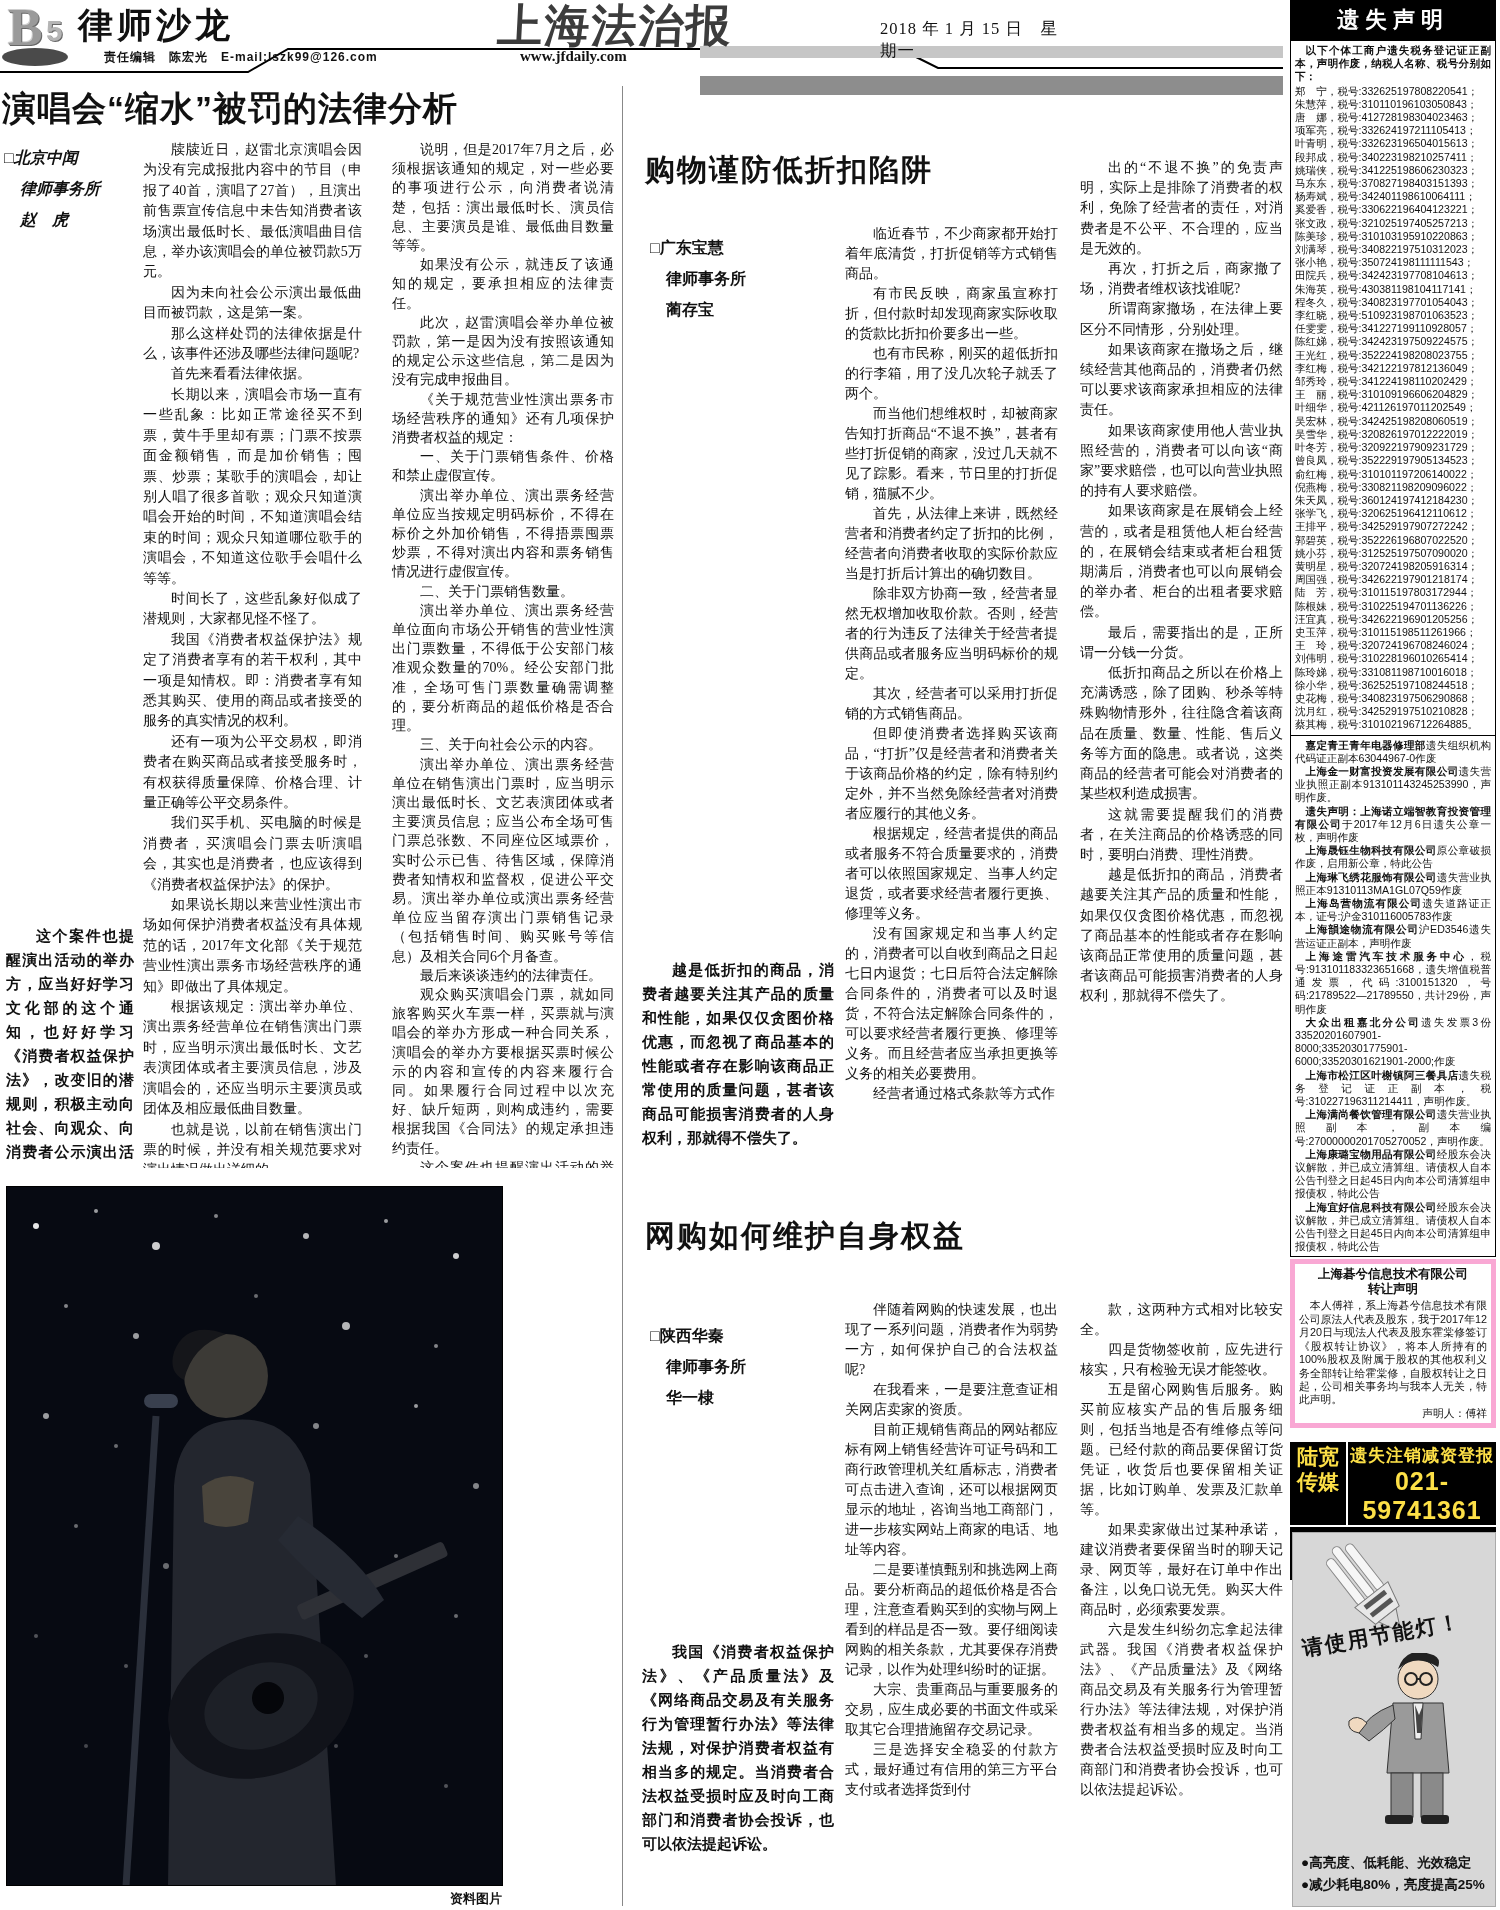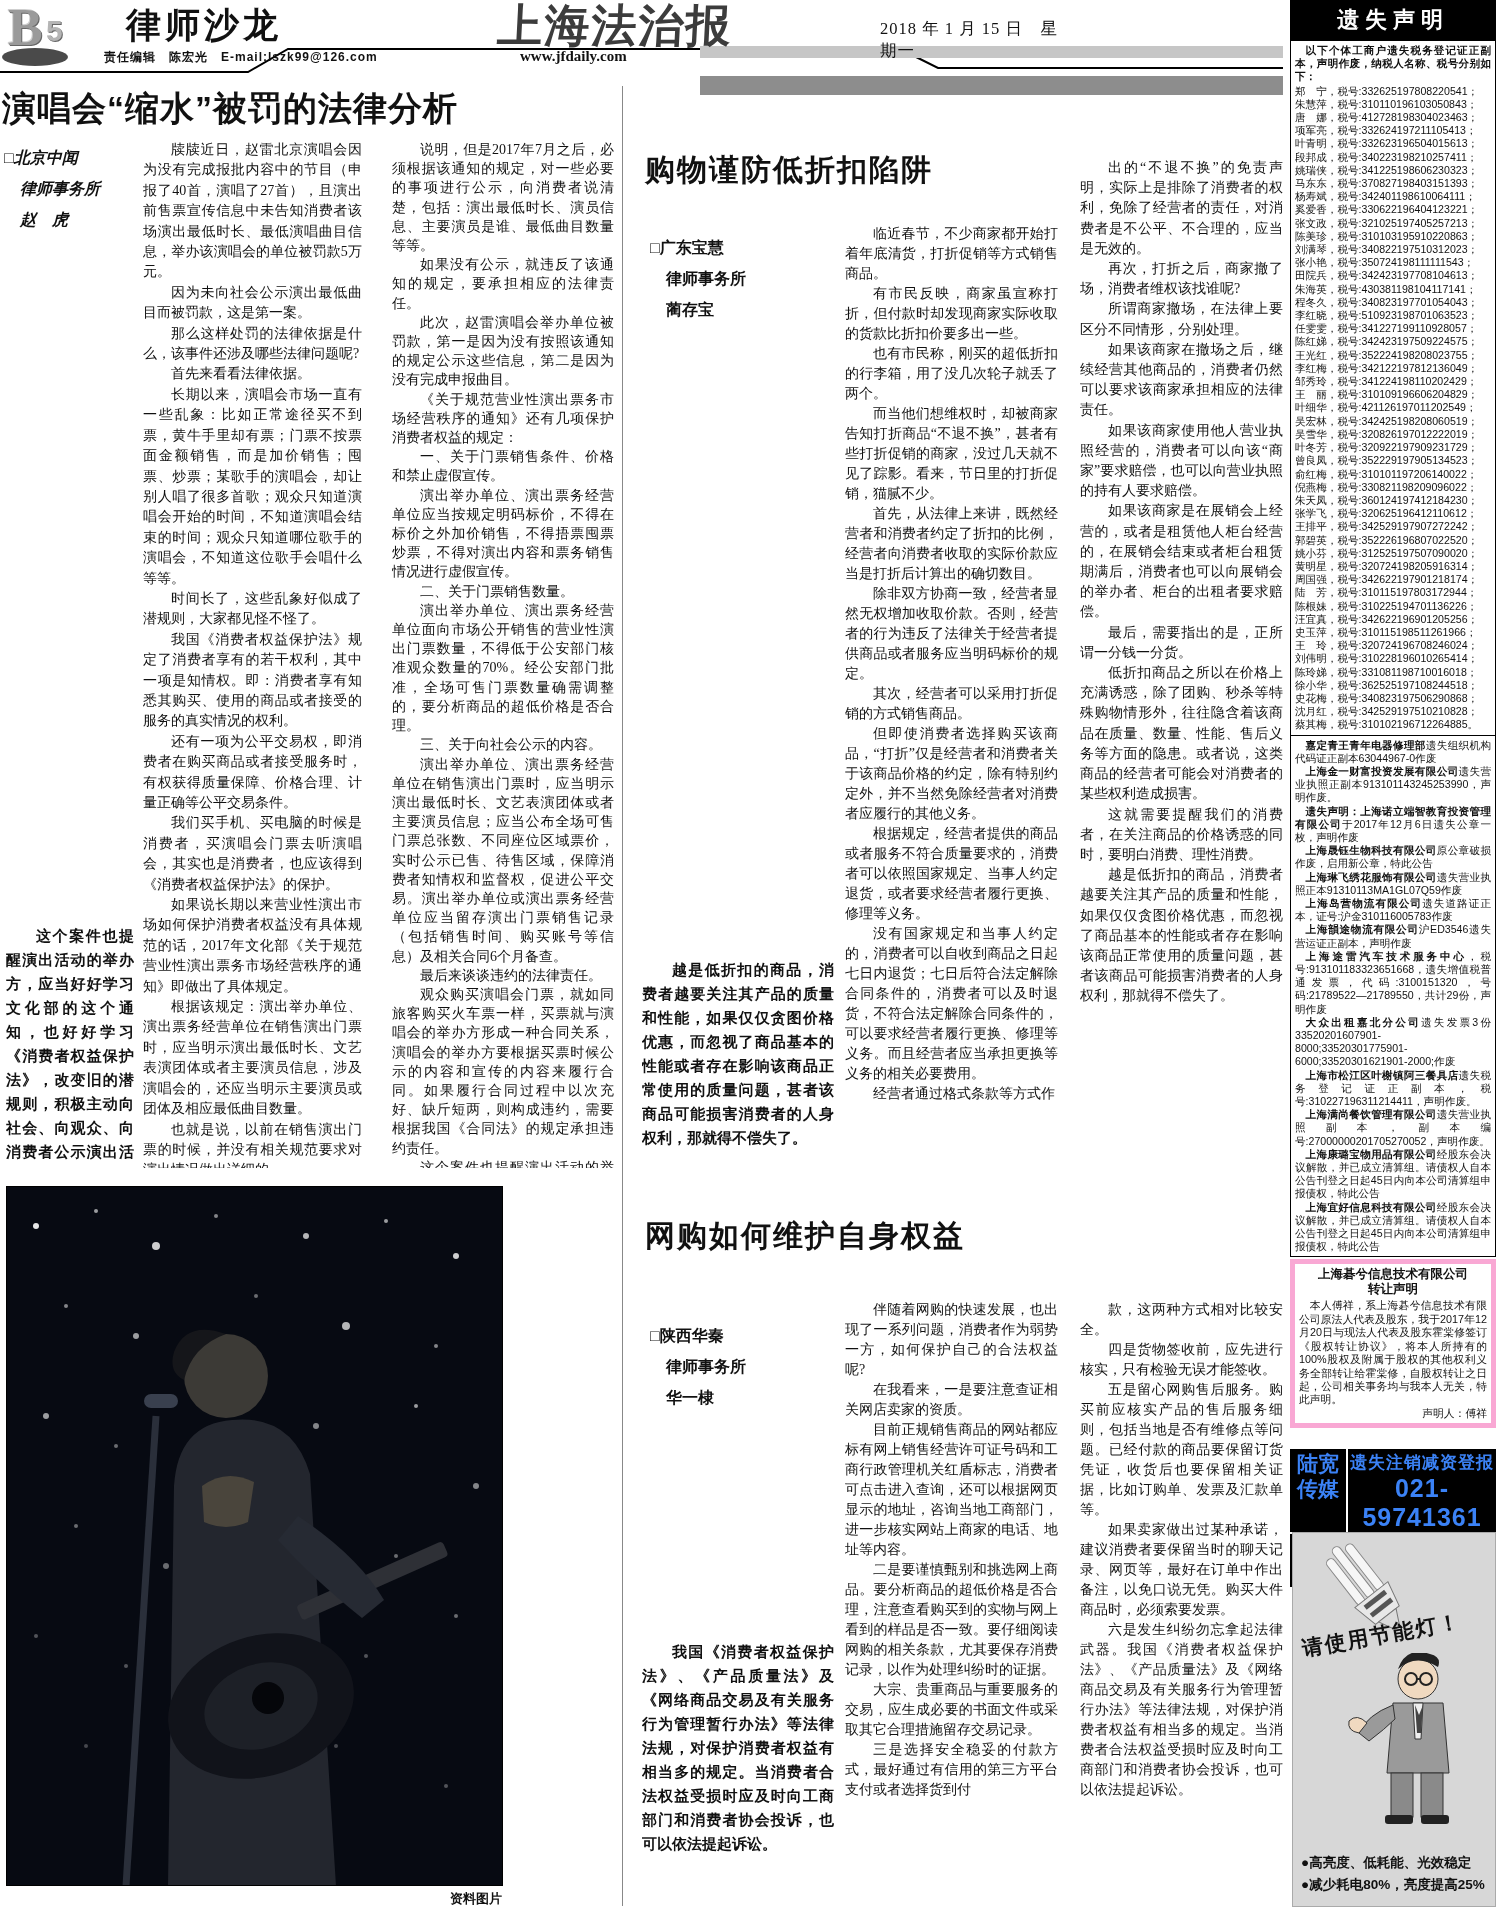--- a/index.html
+++ b/index.html
@@ -6,21 +6,21 @@
   .page{position:relative;width:1500px;height:1910px;background:#fff;margin:0 auto;
         font-family:"Liberation Sans",sans-serif;color:#111;overflow:hidden;}
   
   .b5logo{position:absolute;left:6px;top:4px;width:74px;height:64px;}
   .b5logo .b{position:absolute;left:2px;top:-6px;font-size:52px;font-weight:bold;
       color:#9a9a9a;text-shadow:1px 1px 0 #666,-1px -1px 0 #cfcfcf;font-family:"Liberation Serif",serif;}
   .b5logo .five{position:absolute;left:40px;top:10px;font-size:30px;font-weight:bold;color:#b5b5b5;
       text-shadow:1px 1px 0 #666;}
   .b5logo .shadow{position:absolute;left:-4px;top:44px;width:66px;height:18px;background:#4a4a4a;
       border-radius:50%;}
-  .section-title{position:absolute;left:78px;top:2px;font-size:35px;font-weight:bold;letter-spacing:4px;margin-left:48px;}
+  .section-title{position:absolute;left:78px;top:2px;font-size:35px;font-weight:bold;letter-spacing:4px;}
   .editor-line{position:absolute;left:104px;top:49px;font-size:12px;font-weight:bold;letter-spacing:1px;text-align:center;}
   .masthead{position:absolute;left:465px;top:-4px;width:300px;text-align:center;font-size:45px;
       font-weight:bold;font-family:"Liberation Serif",serif;color:#3c3c3c;letter-spacing:2px;
       transform:skewX(-3deg);}
   .website{position:absolute;left:520px;top:48px;font-size:15px;font-weight:bold;
       font-family:"Liberation Serif",serif;}
   .date-line{position:absolute;left:880px;top:18px;width:190px;font-size:16.5px;letter-spacing:1px;
       font-family:"Liberation Serif",serif;}
   .bar-light{position:absolute;left:700px;top:46px;width:583px;height:12px;background:#c6c6c6;}
   .bar-dark{position:absolute;left:700px;top:76px;width:583px;height:19px;background:#8d8d8d;}
@@ -54,21 +54,21 @@
       text-align:justify;}
   .sb-intro{font-weight:bold;text-indent:1em;margin:0 0 1px 0;}
   .sb-list p{margin:0;white-space:nowrap;overflow:hidden;}
   .sb-sep{border:none;border-top:1px solid #000;margin:3px -4px;}
   .sb-notices p{margin:0;text-indent:1em;}
   .sb-notices b{font-weight:bold;}
   .transfer{border:5px solid #f9a8d4;margin-top:2px;padding:3px 4px;font-size:10.8px;line-height:13.4px;}
   .transfer .t-title{text-align:center;font-weight:bold;font-size:12.5px;line-height:15px;margin:0;}
   .transfer .t-body{margin:2px 0 0 0;text-indent:1em;text-align:justify;}
   .transfer .t-signer{margin:0;text-align:right;}
-  .sb-ad{margin-top:21px;background:#000;color:#3b82f6;}
+  .sb-ad{margin-top:14px;background:#000;color:#fde047;}
   .sb-ad .row1{display:flex;align-items:stretch;}
   .sb-ad .brand{width:56px;border-right:2px solid #fff;text-align:center;font-weight:bold;
       font-size:21px;line-height:25px;padding:2px 0;}
   .sb-ad .svc{flex:1;text-align:center;}
   .sb-ad .svc .l1{font-size:17px;font-weight:bold;letter-spacing:1px;margin-top:2px;}
   .sb-ad .svc .l2{font-size:25px;font-weight:bold;letter-spacing:1px;}
   .sb-ad .row2{border-top:2px solid #fff;text-align:center;font-size:18.5px;font-weight:bold;
       padding:14px 0;}
   .lamp-ad{position:absolute;left:1292px;top:1532px;width:202px;height:373px;background:#d7d7d7;
       border:1px solid #aaa;overflow:hidden;}

